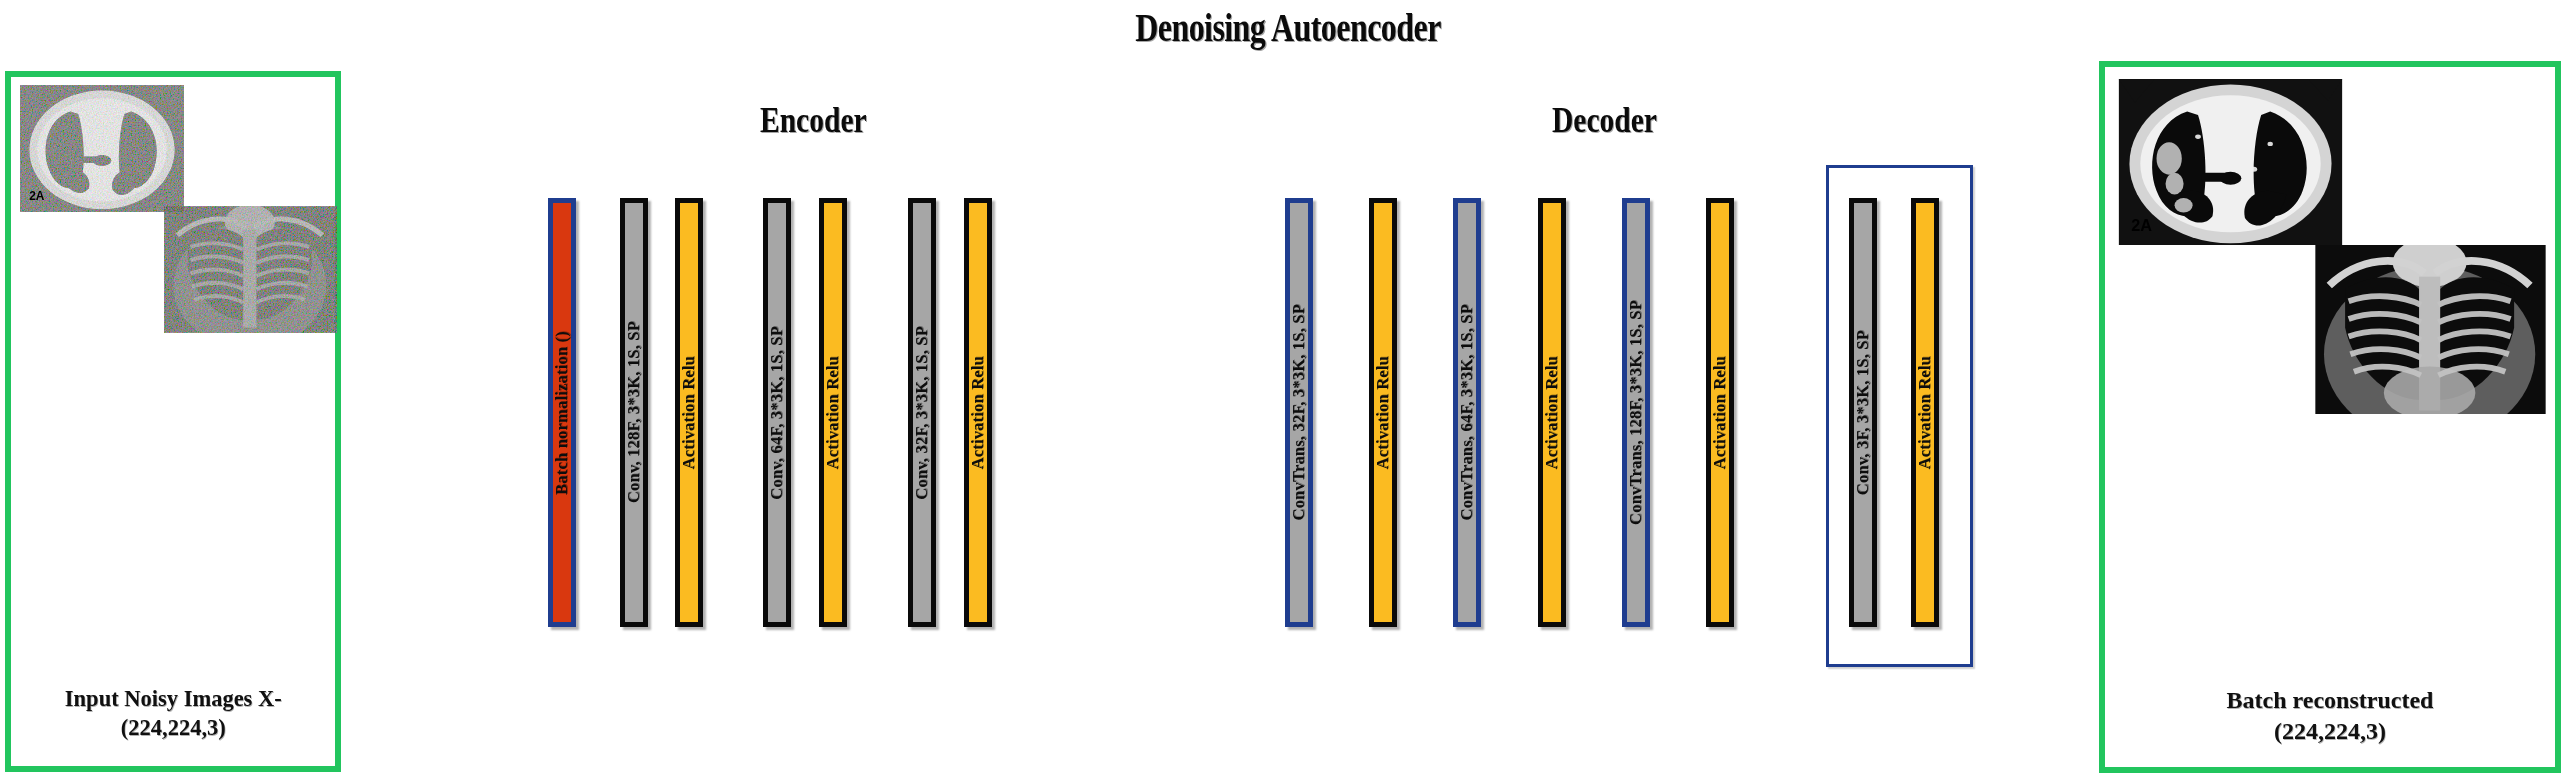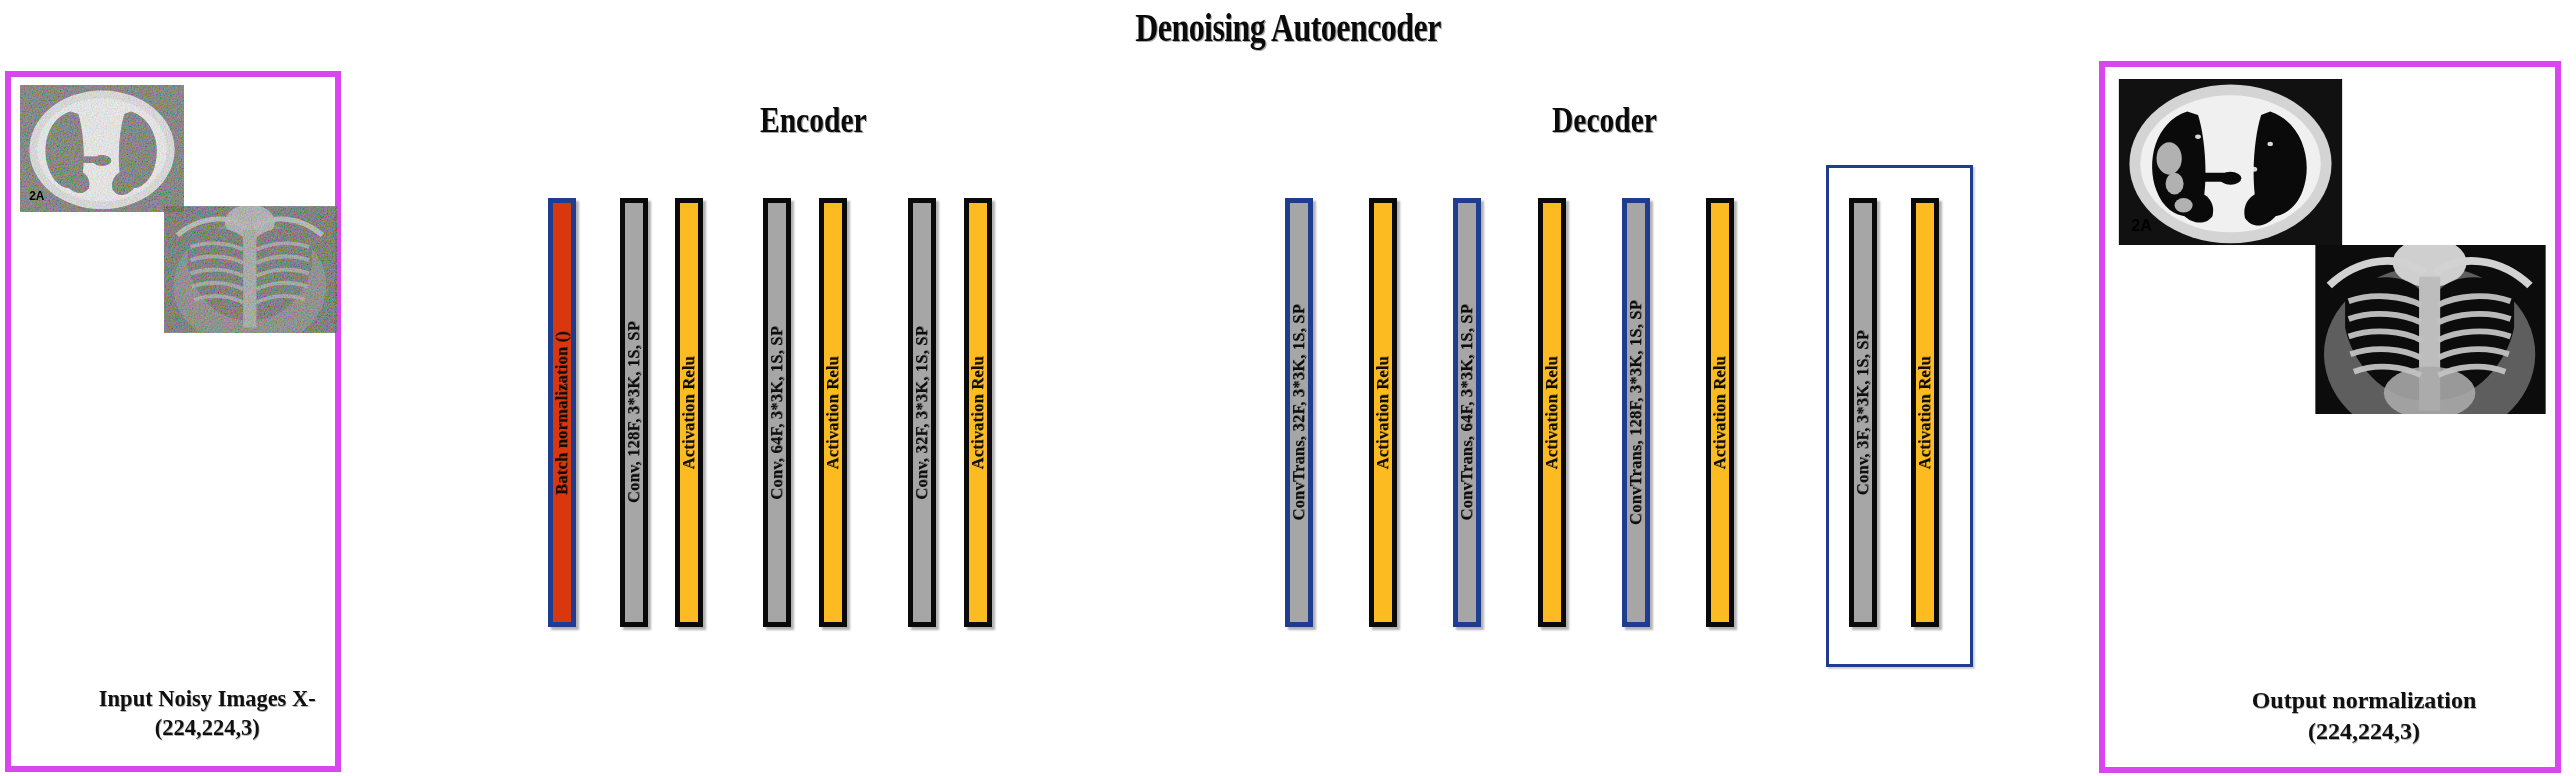--- a/index.html
+++ b/index.html
@@ -22,34 +22,33 @@
     font-weight:bold;font-size:36px;color:#0b0b0b;
     transform:scaleX(.82);transform-origin:left top;
     text-shadow:1.3px 1.3px 0.7px rgba(0,0,0,.35);
     white-space:nowrap;
   }
   #encoder-heading{left:760px;top:99px;}
   #decoder-heading{top:99px;left:1552px;}
 
   
   .io-panel{
-    position:absolute;border:6px solid #d946ef;background:#ffffff;
+    position:absolute;border:6px solid #22c55e;background:#ffffff;
     box-sizing:border-box;
   }
   #input-panel{left:5.3px;top:71px;width:336px;height:701px;}
   #output-panel{left:2099px;top:61px;width:462px;height:712px;}
 
   .scan-img{position:absolute;display:block;image-rendering:pixelated;}
 
   .panel-caption{
     position:absolute;left:0;width:100%;text-align:center;
     font-family:"Liberation Serif",serif;font-weight:bold;
     color:#101010;line-height:1.30;
     text-shadow:0.7px 0.7px 0 rgba(0,0,0,.30);
-    padding-left:34px;
   }
   #input-caption{bottom:24px;font-size:22.5px;}
   #output-caption{bottom:20px;font-size:24px;}
   .cap-line{display:block;}
 
   
   .layer-bar{
     position:absolute;top:198px;height:429px;width:28px;
     box-sizing:border-box;
     display:flex;align-items:center;justify-content:center;
@@ -216,21 +215,21 @@
         <path d="M111 52 C97 47 80 49 70 54"></path>
           <path d="M110 62 C96 57 80 59 70 64"></path>
         <path d="M108 72 C95 67 80 69 70 74"></path>
       </g>
       <path d="M8 23 C25 7 48 5 62 16" stroke="#d2d2d2" stroke-width="4.4" fill="none"></path>
       <path d="M122 23 C105 7 82 5 68 16" stroke="#d2d2d2" stroke-width="4.4" fill="none"></path>
     </g>
   </svg>
 
   <div class="panel-caption" id="output-caption">
-    <span class="cap-line">Output normalization</span>
+    <span class="cap-line">Batch reconstructed</span>
     <span class="cap-line">(224,224,3)</span>
   </div>
 </div>
 
 <div id="final-group-box"></div>
 
 <div id="encoder-layers">
     <div class="layer-bar fill-red bd-blue" style="left: 548px;">
       <span class="bar-label">Batch normalization ()</span>
     </div>

